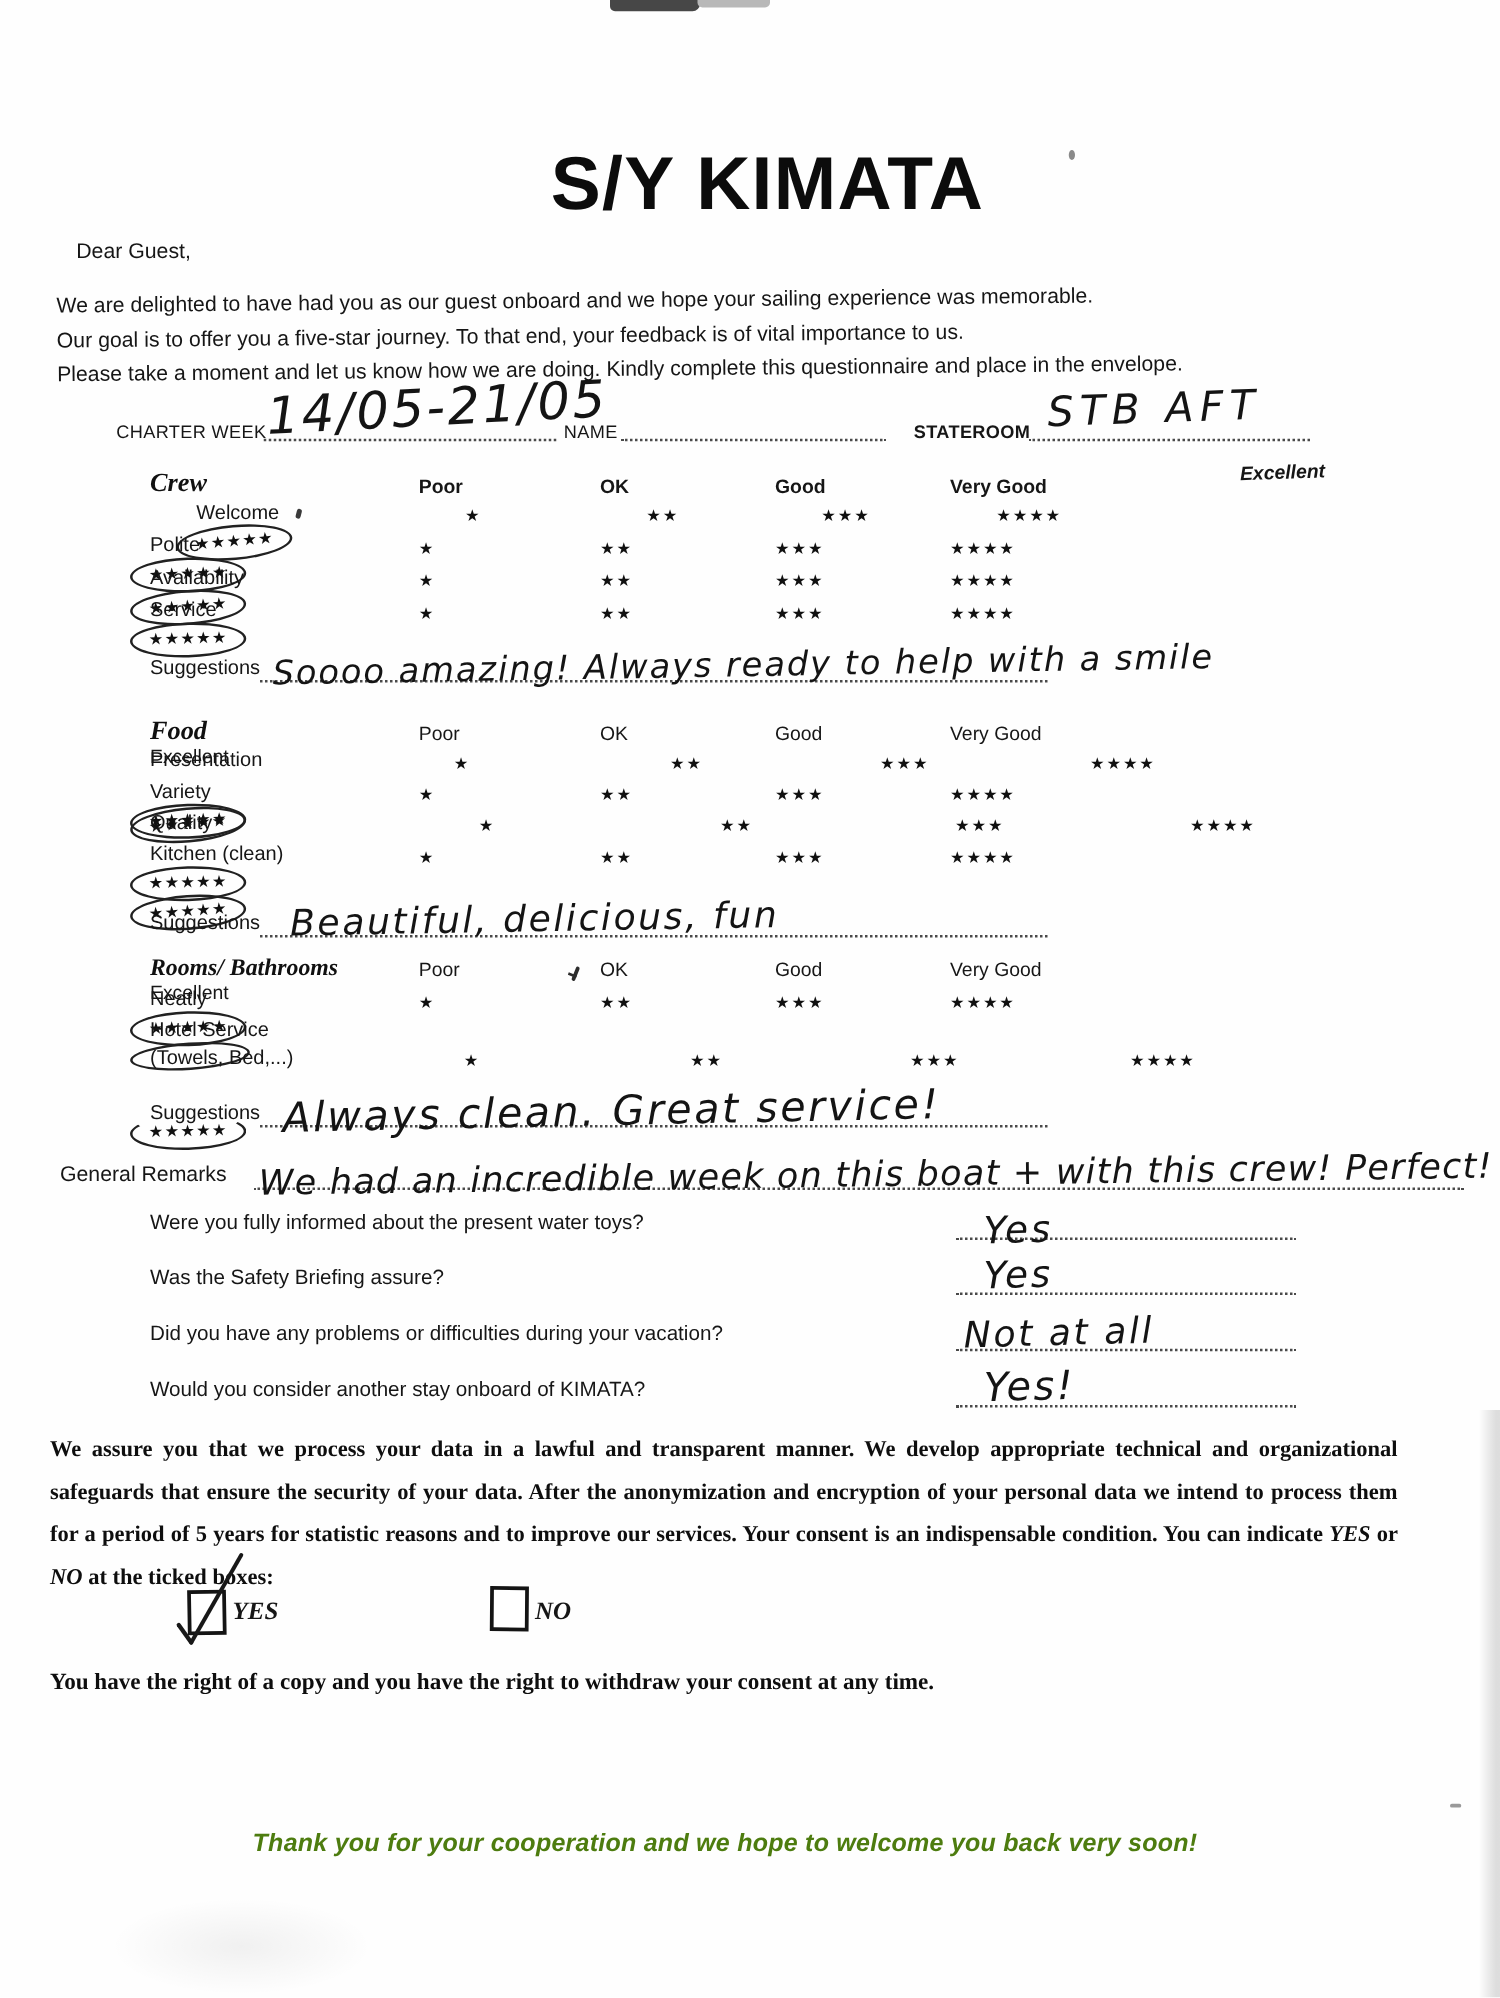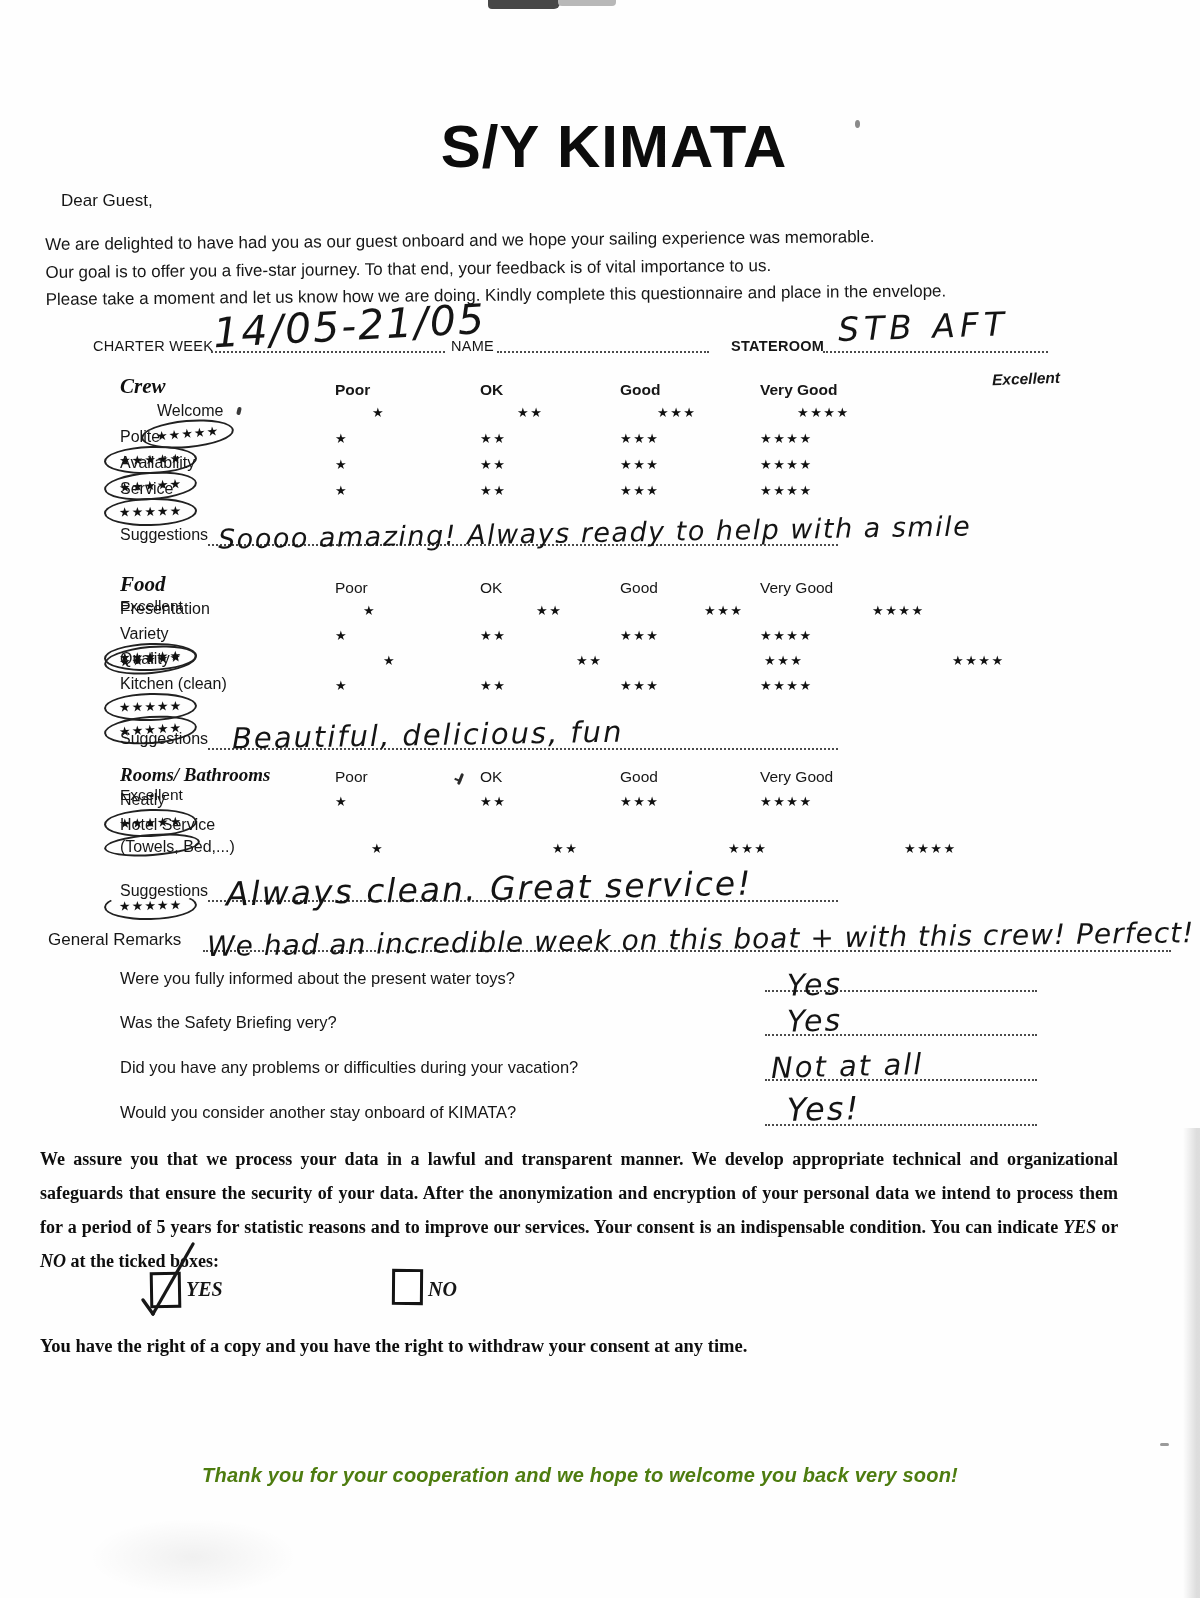--- a/index.html
+++ b/index.html
@@ -273,21 +273,21 @@
     </span>
   </div>
 
   <div class="qrow" style="top:958px;">
     <span class="qtext">Were you fully informed about the present water toys?</span>
     <span class="aline">
       <span class="hand" style="bottom:-12px;">Yes</span>
     </span>
   </div>
   <div class="qrow" style="top:1002px;">
-    <span class="qtext">Was the Safety Briefing very?</span>
+    <span class="qtext">Was the Safety Briefing assure?</span>
     <span class="aline">
       <span class="hand">Yes</span>
     </span>
   </div>
   <div class="qrow" style="top:1047px;">
     <span class="qtext">Did you have any problems or difficulties during your vacation?</span>
     <span class="aline">
       <span class="hand" style="left:6px; font-size:29px;">Not at all</span>
     </span>
   </div>

